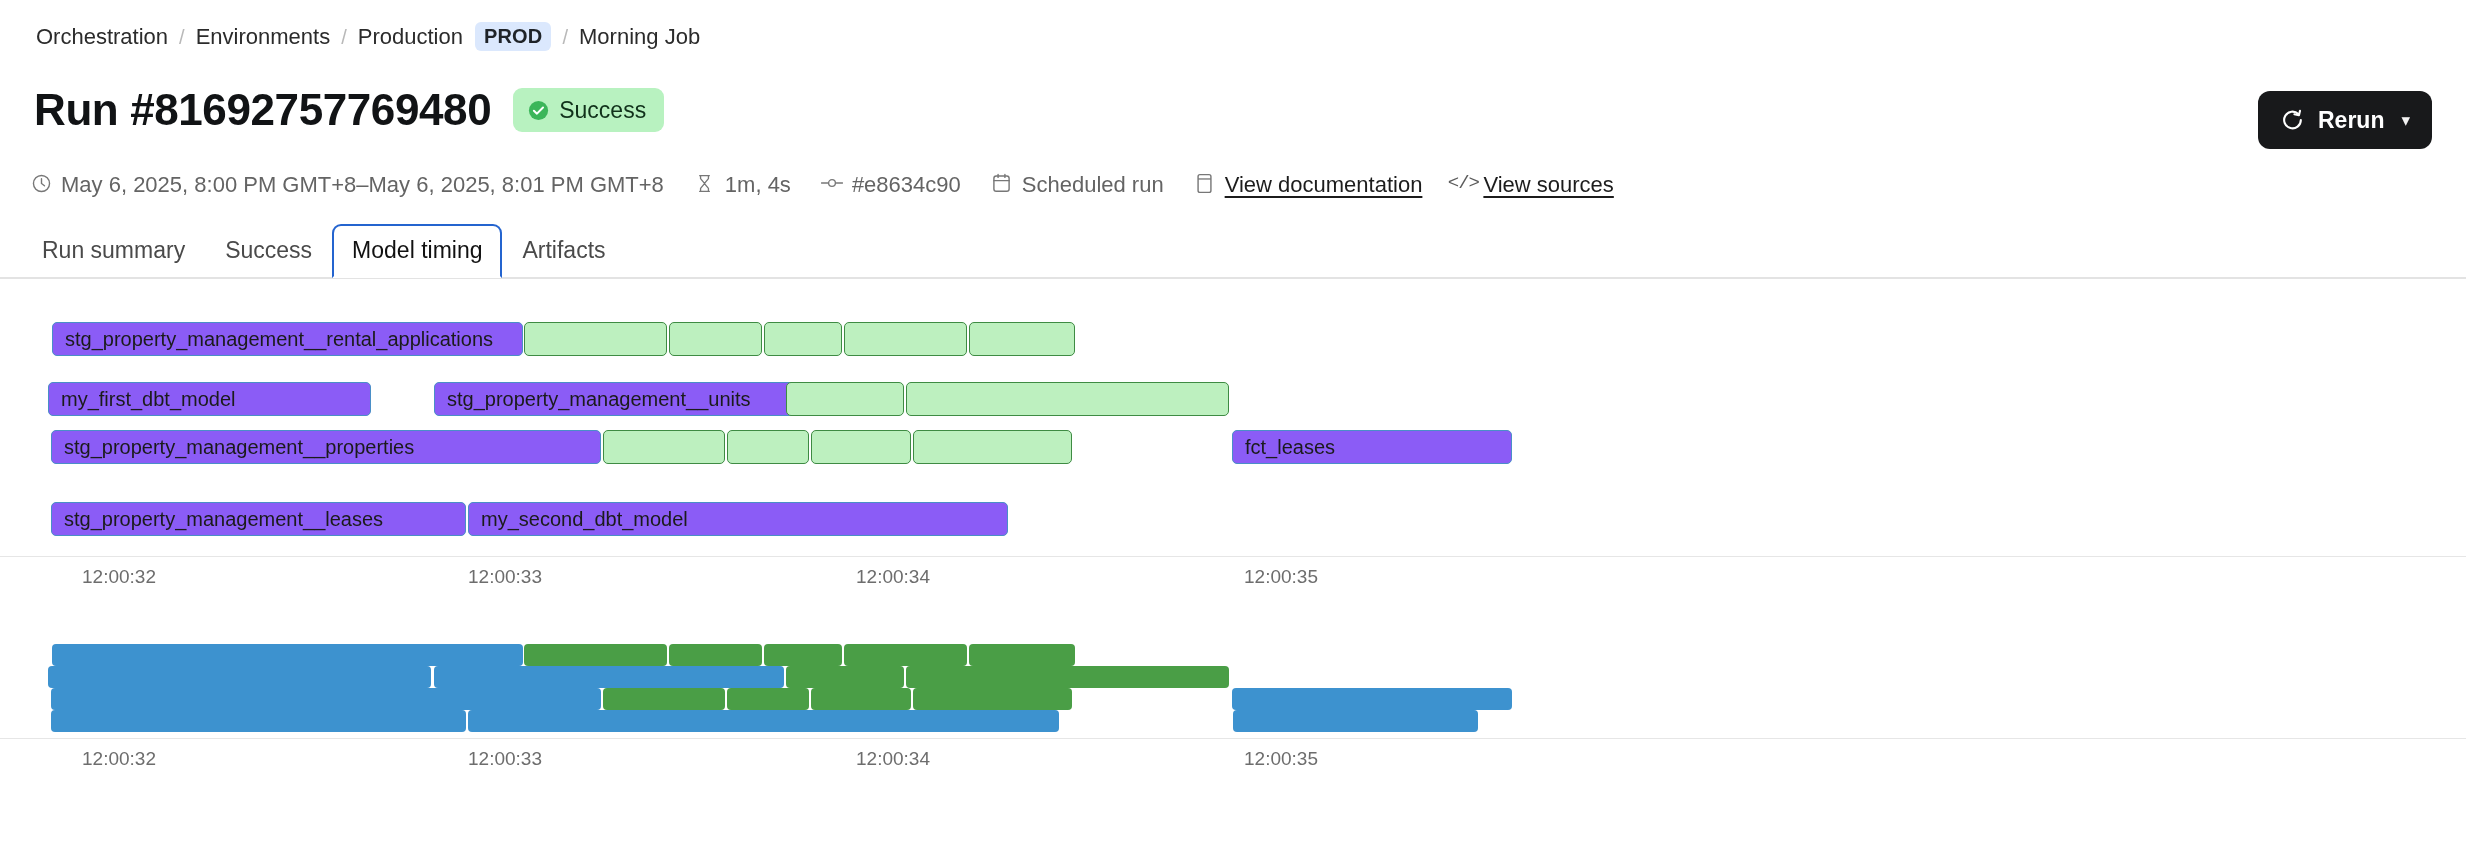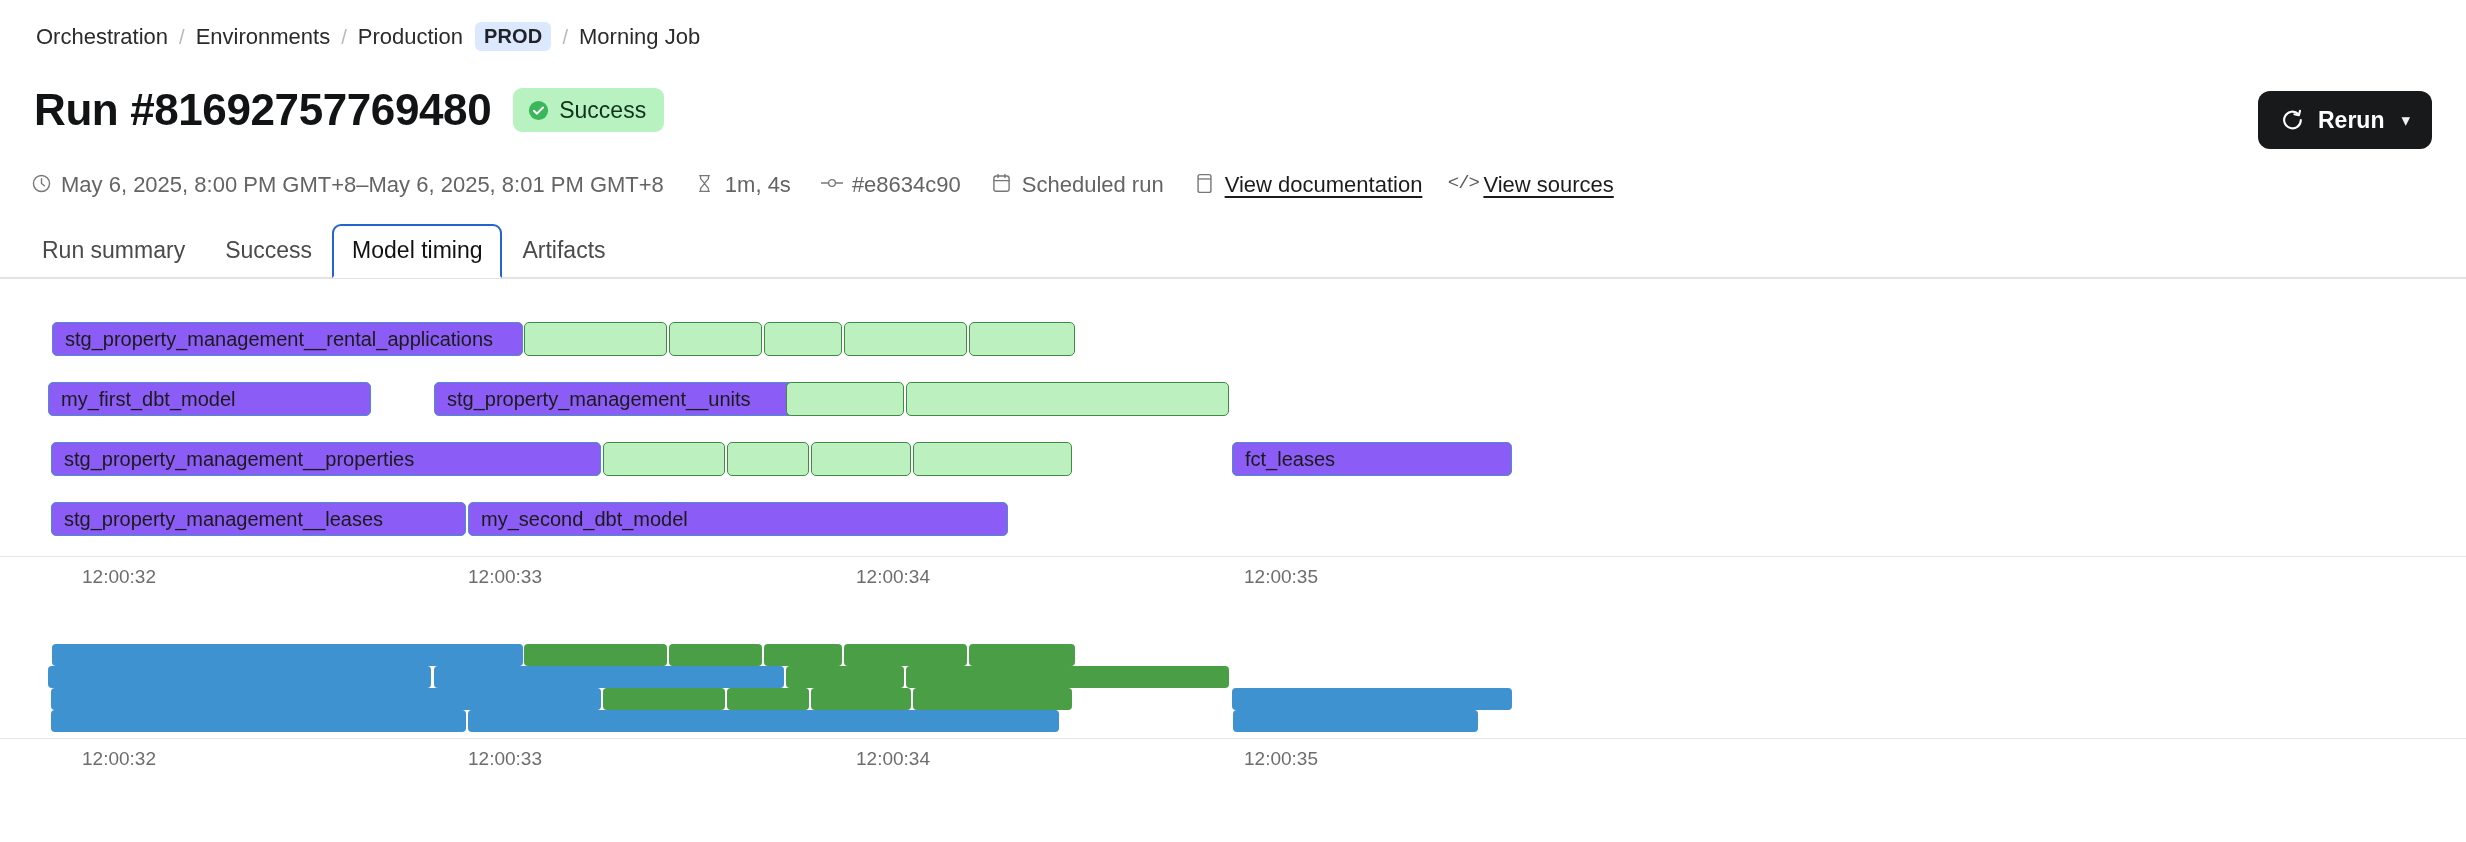--- a/index.html
+++ b/index.html
@@ -270,21 +270,21 @@
       <div class="track" style="top: 64px;">
         <div class="bar blue" style="left: 48px; width: 323px;">
           <span class="lbl">my_first_dbt_model</span>
         </div>
         <div class="bar blue" style="left: 434px; width: 362px;">
           <span class="lbl">stg_property_management__units</span>
         </div>
         <div class="bar green" style="left: 786px; width: 118px;"></div>
         <div class="bar green" style="left: 906px; width: 323px;"></div>
       </div>
-      <div class="track" style="top: 124px;">
+      <div class="track" style="top: 112px;">
         <div class="bar blue" style="left: 51px; width: 550px;">
           <span class="lbl">stg_property_management__properties</span>
         </div>
         <div class="bar green" style="left: 603px; width: 122px;"></div>
         <div class="bar green" style="left: 727px; width: 82px;"></div>
         <div class="bar green" style="left: 811px; width: 100px;"></div>
         <div class="bar green" style="left: 913px; width: 159px;"></div>
         <div class="bar blue" style="left: 1232px; width: 280px;">
           <span class="lbl">fct_leases</span>
         </div>

